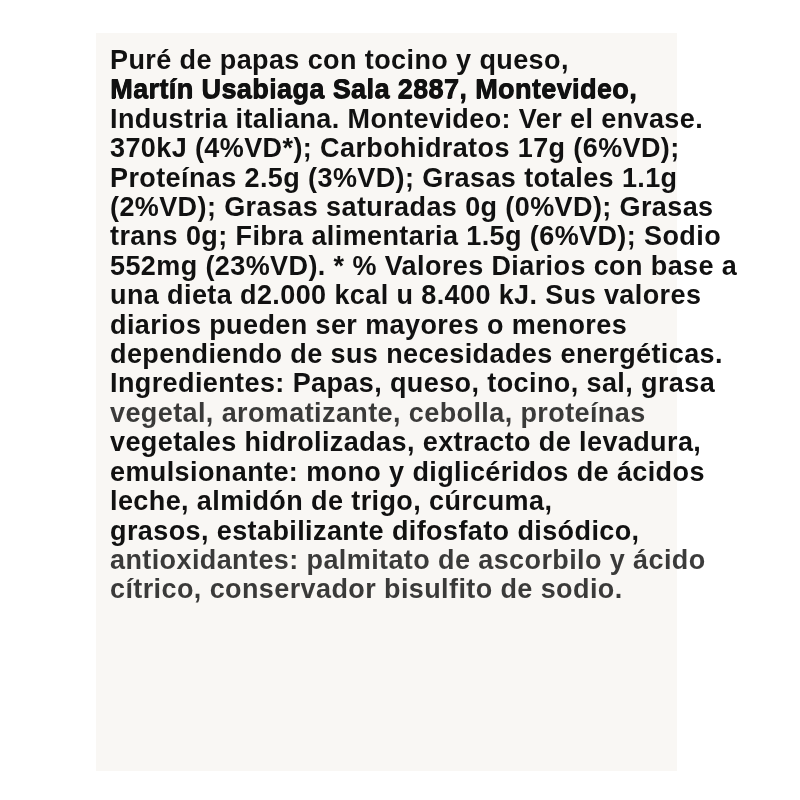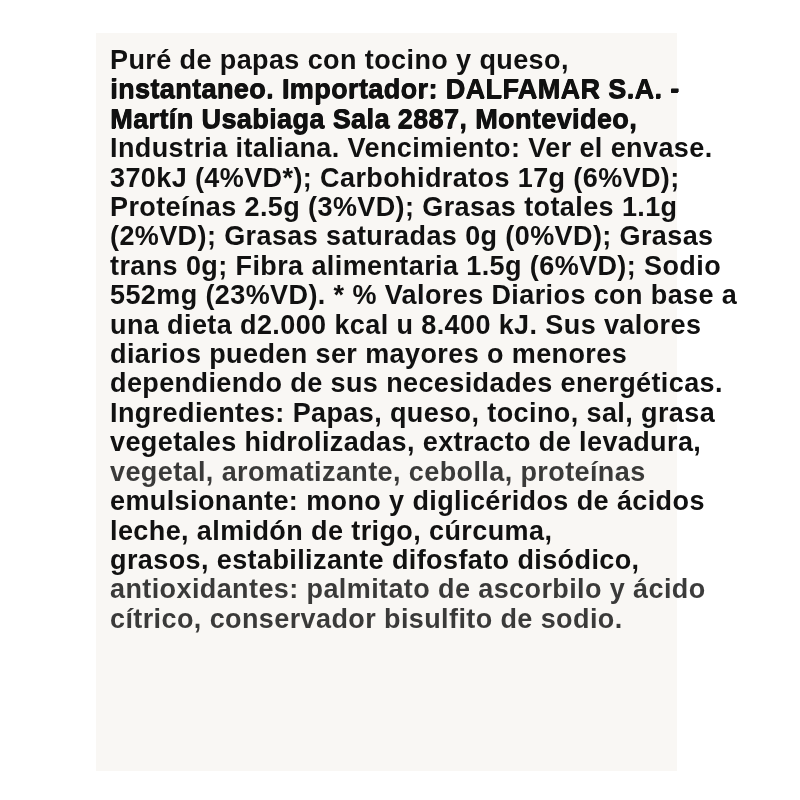--- a/index.html
+++ b/index.html
@@ -49,33 +49,32 @@
   .line.light {
     opacity: 0.82;
   }
 </style>
 </head>
 <body>
 
 <div class="page" style="background: rgb(255, 255, 255);">
   <div class="label-scan" style="background: rgb(243, 241, 238); color: rgb(22, 22, 22);">
     <div class="line">Puré de papas con tocino y  queso,</div>
-    <div class="line dark">instantaneo. Importador: DALFAMAR S.A. -</div>
     <div class="line dark">Martín Usabiaga Sala 2887, Montevideo,</div>
-    <div class="line">Industria italiana.  Vencimiento: Ver el envase.</div>
+    <div class="line">Industria italiana.  Montevideo: Ver el envase.</div>
     <div class="line">370kJ (4%VD*); Carbohidratos 17g (6%VD);</div>
     <div class="line">Proteínas 2.5g (3%VD); Grasas totales 1.1g</div>
     <div class="line">(2%VD); Grasas saturadas 0g (0%VD); Grasas</div>
     <div class="line">trans 0g; Fibra alimentaria 1.5g (6%VD); Sodio</div>
     <div class="line">552mg (23%VD). * % Valores Diarios con base a</div>
     <div class="line">una dieta d2.000 kcal u 8.400 kJ. Sus valores</div>
     <div class="line">diarios pueden ser mayores o menores</div>
     <div class="line">dependiendo de sus necesidades energéticas.</div>
     <div class="line">Ingredientes: Papas, queso, tocino, sal, grasa</div>
+    <div class="line light">vegetal, aromatizante, cebolla, proteínas</div>
     <div class="line">vegetales hidrolizadas, extracto de levadura,</div>
-    <div class="line light">vegetal, aromatizante, cebolla, proteínas</div>
     <div class="line">emulsionante: mono y diglicéridos de ácidos</div>
     <div class="line">leche, almidón de trigo, cúrcuma,</div>
     <div class="line">grasos, estabilizante difosfato disódico,</div>
     <div class="line light">antioxidantes: palmitato de ascorbilo y ácido</div>
     <div class="line light">cítrico, conservador bisulfito de sodio.</div>
   </div>
 </div>
 
 </body></html>

